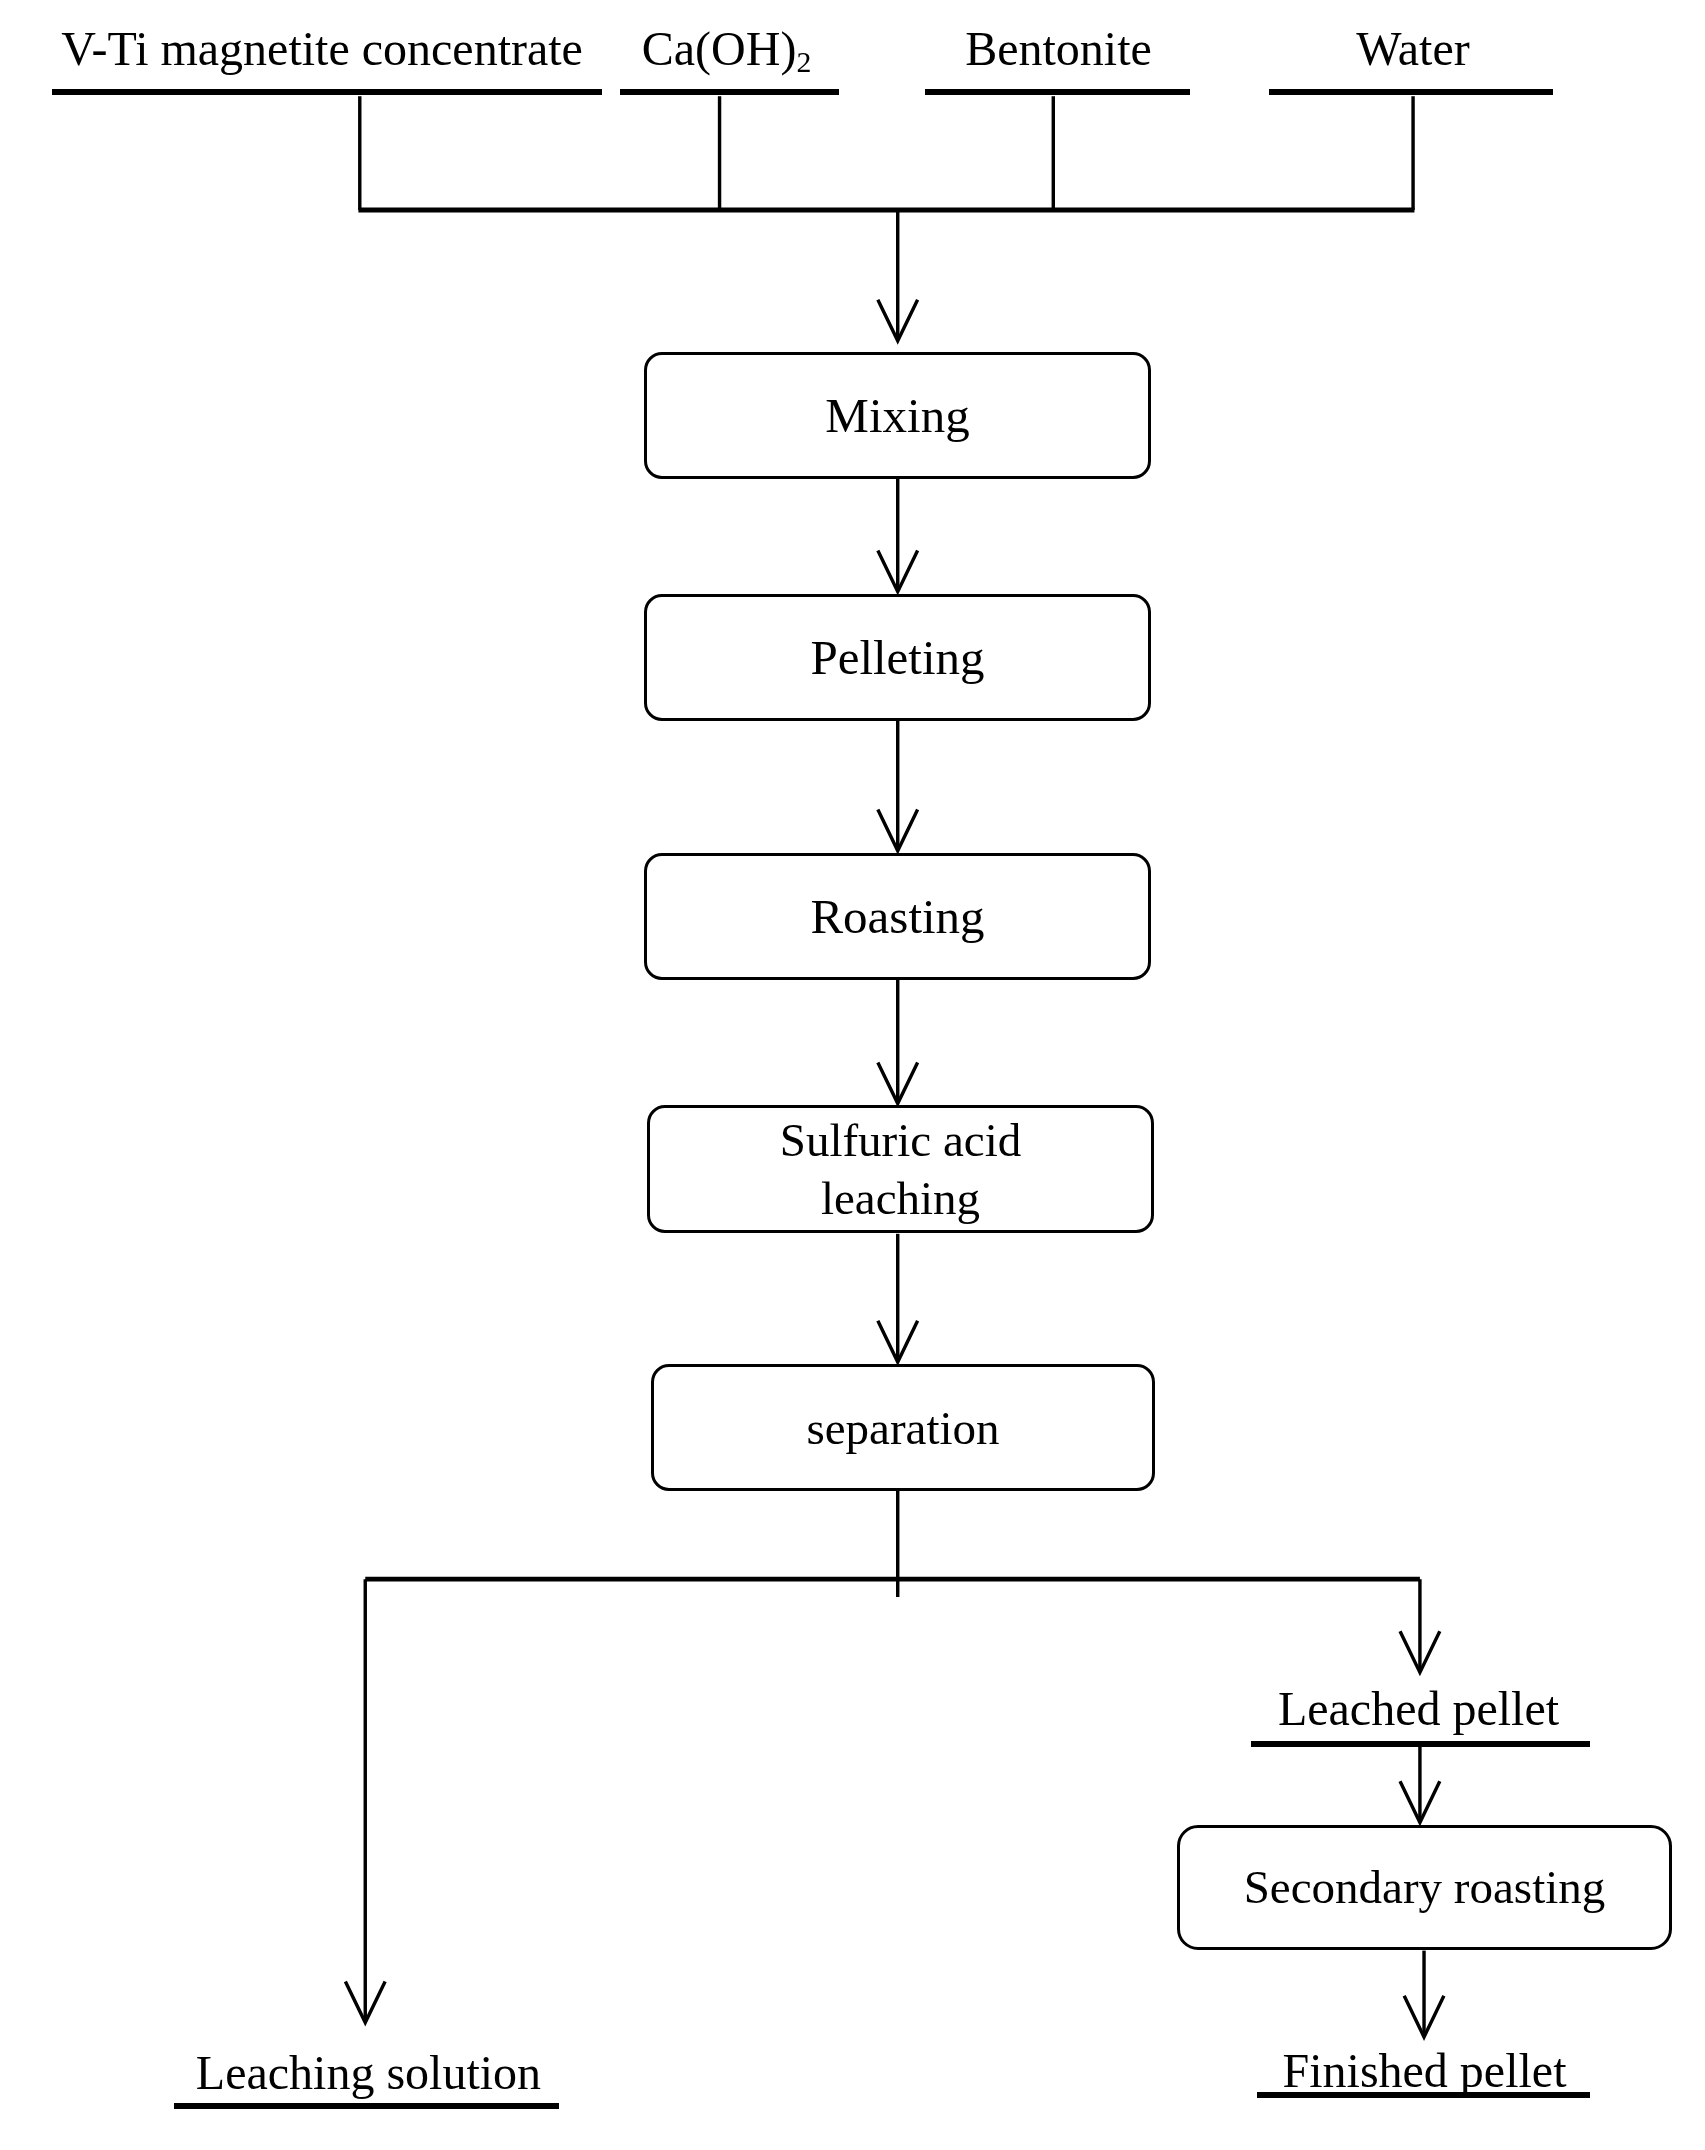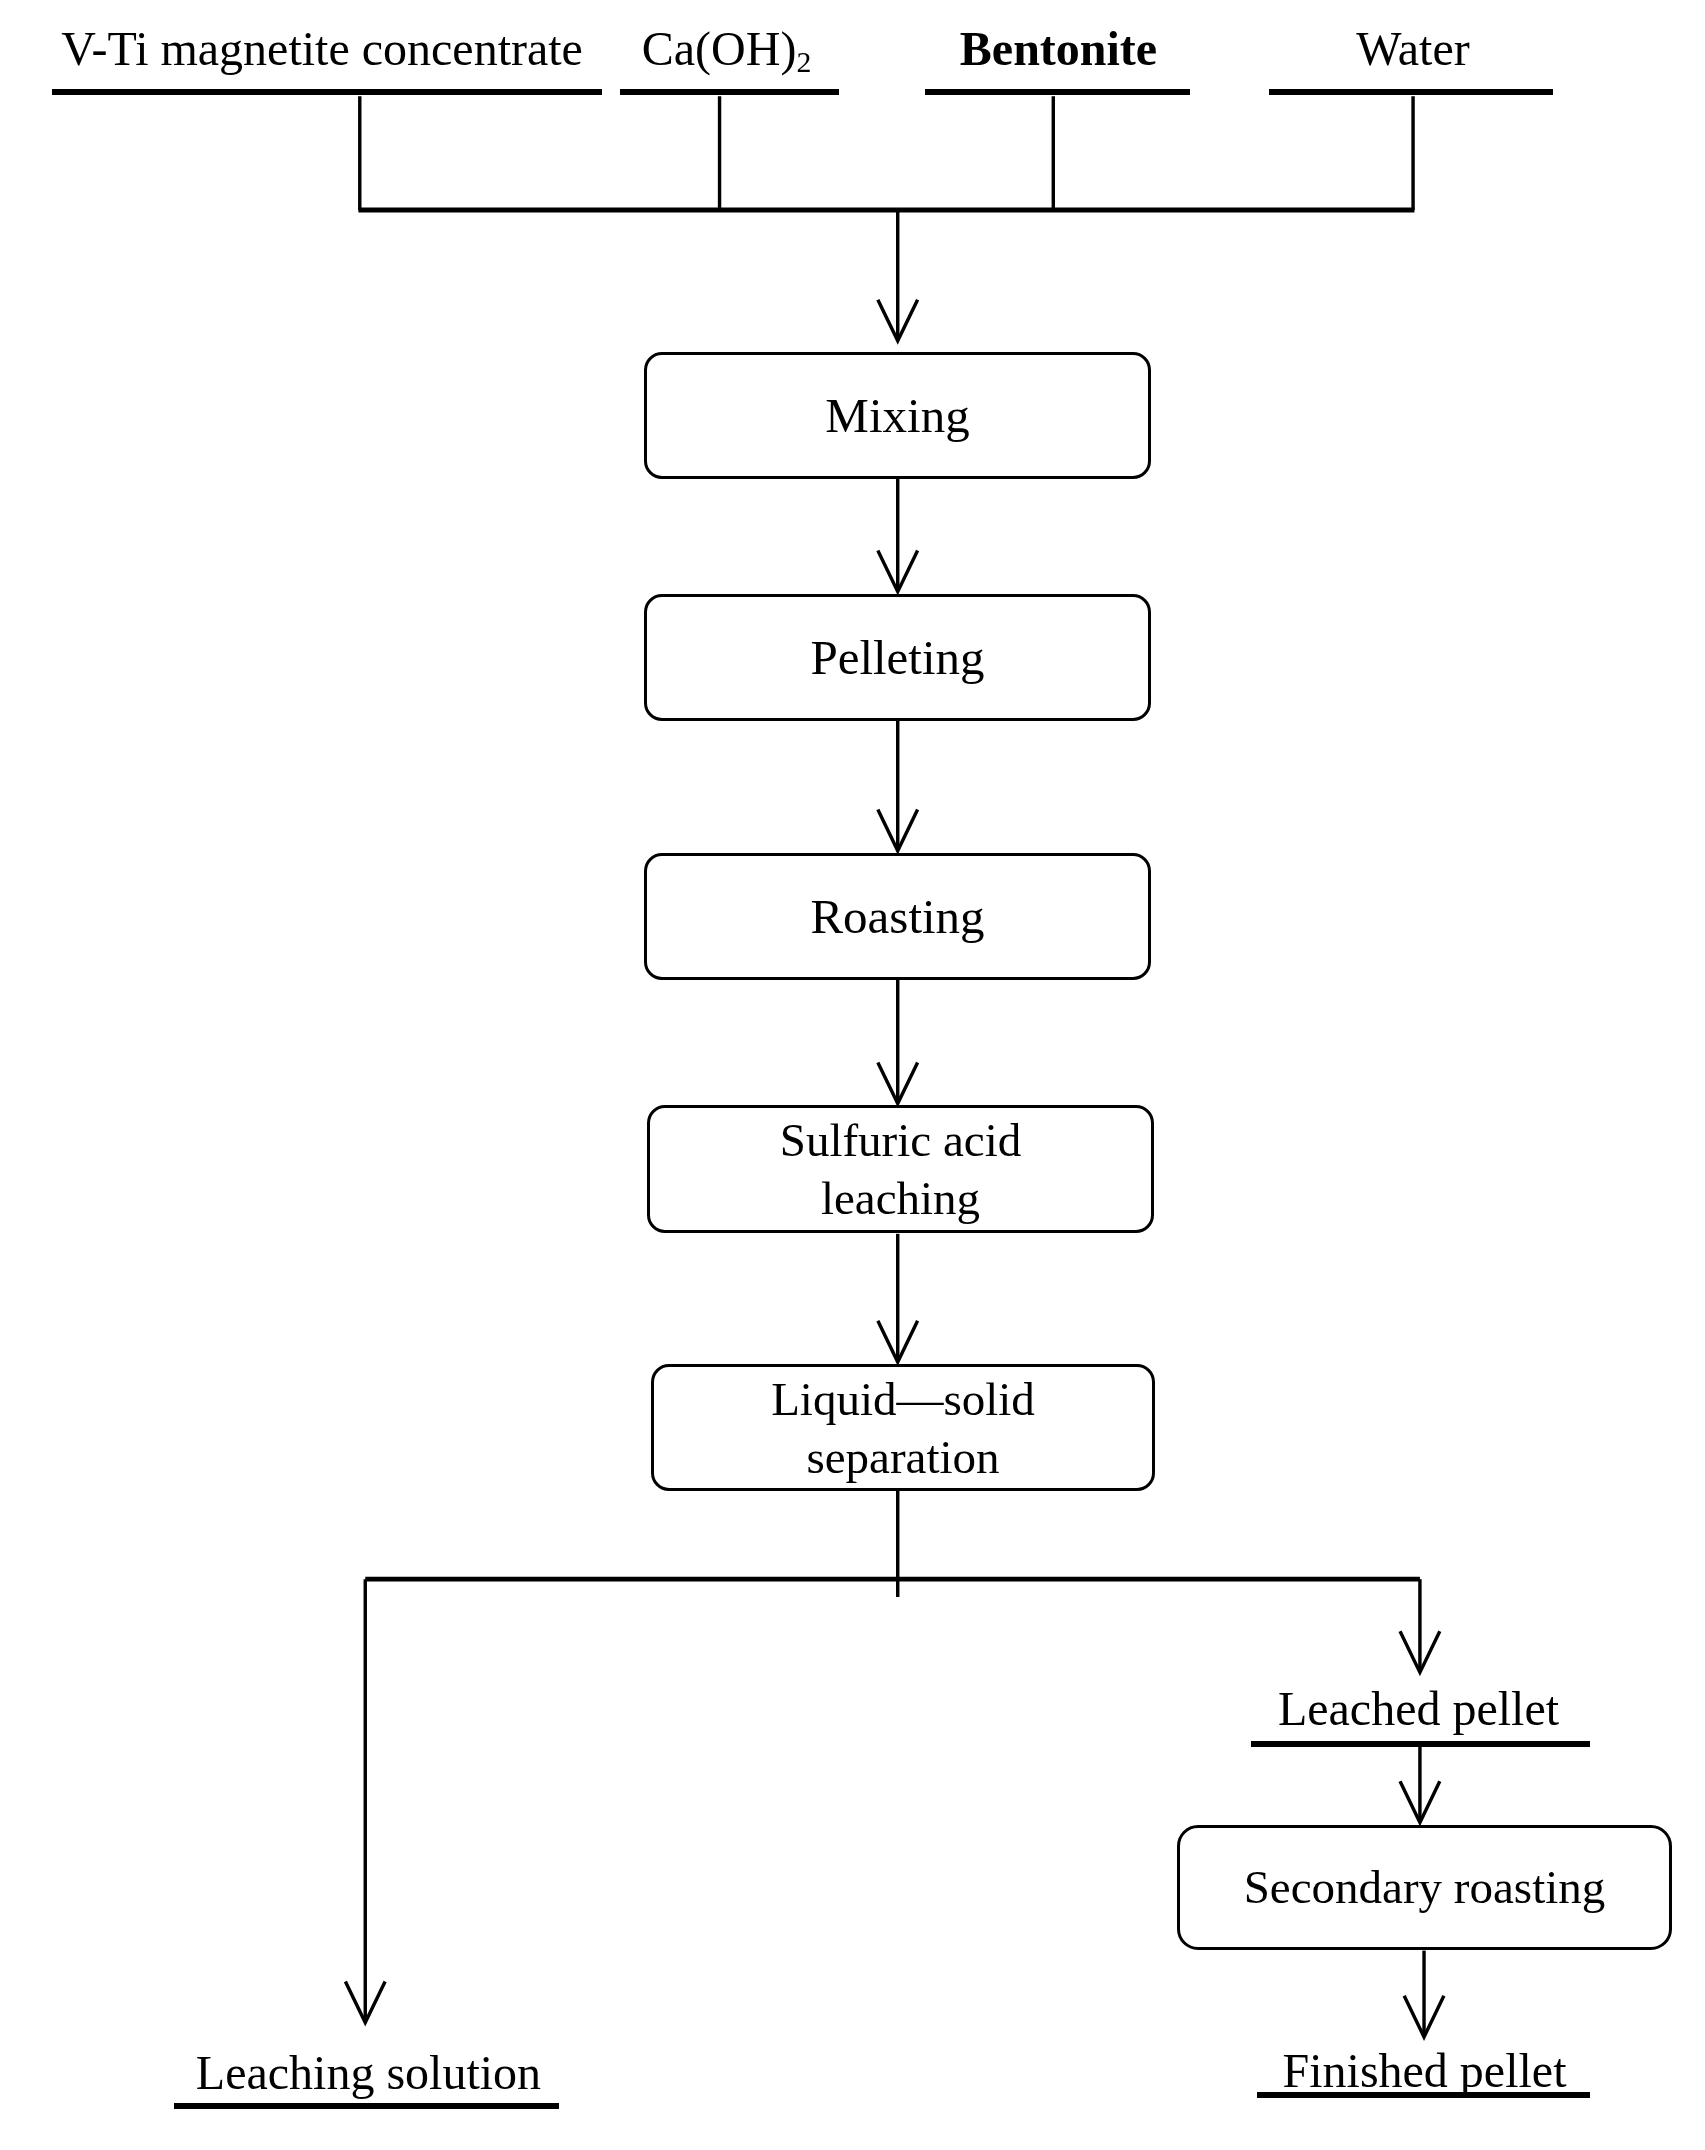--- a/index.html
+++ b/index.html
@@ -102,21 +102,21 @@
   <div class="flow-label" style="left:20.6px; top:23px; width:603px;">
     <span>V-Ti magnetite concentrate</span>
   </div>
   <div class="ul" style="left:52px; top:89px; width:550px;"></div>
 
   <div class="flow-label" style="left:610px; top:23px; width:233px;">
     <span>Ca(OH)</span><sub>2</sub>
   </div>
   <div class="ul" style="left:620px; top:89px; width:219px;"></div>
 
-  <div class="flow-label" style="left:925px; top:23px; width:267px;font-weight:bold;">
+  <div class="flow-label" style="left:925px; top:23px; width:267px;">
     <span>Bentonite</span>
   </div>
   <div class="ul" style="left:925px; top:89px; width:265px;"></div>
 
   <div class="flow-label" style="left:1276px; top:23px; width:274px;">
     <span>Water</span>
   </div>
   <div class="ul" style="left:1269px; top:89px; width:284px;"></div>
 
   <div class="box" style="left:644px; top:344px; width:507px; height:127px;margin-top:8px;">
@@ -130,21 +130,20 @@
   <div class="box" style="left:644px; top:853px; width:507px; height:127px;">
     <span>Roasting</span>
   </div>
 
   <div class="box" style="left:647px; top:1105px; width:507px; height:128px; font-size:47px; line-height:58px;">
     <span>Sulfuric acid</span>
     <span>leaching</span>
   </div>
 
   <div class="box" style="left:651px; top:1364px; width:504px; height:127px; font-size:47px; line-height:58px;">
-    <span>Liquid—solid</span>
     <span>separation</span>
   </div>
 
   <div class="flow-label" style="left:1247px; top:1683px; width:343px;">
     <span>Leached pellet</span>
   </div>
   <div class="ul" style="left:1251px; top:1741px; width:339px;"></div>
 
   <div class="box" style="left:1177px; top:1825px; width:495px; height:125px; font-size:47px;border-radius:21px;">
     <span>Secondary roasting</span>

